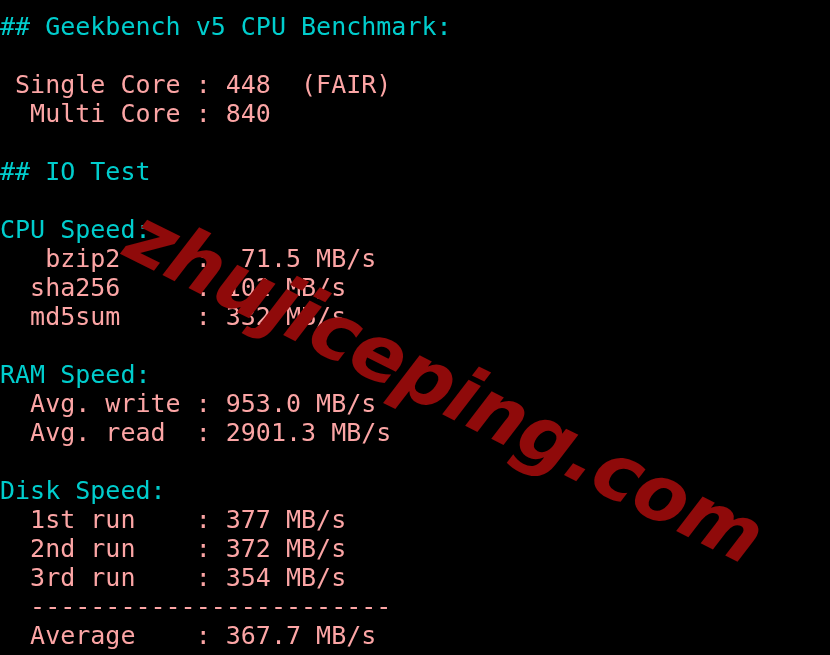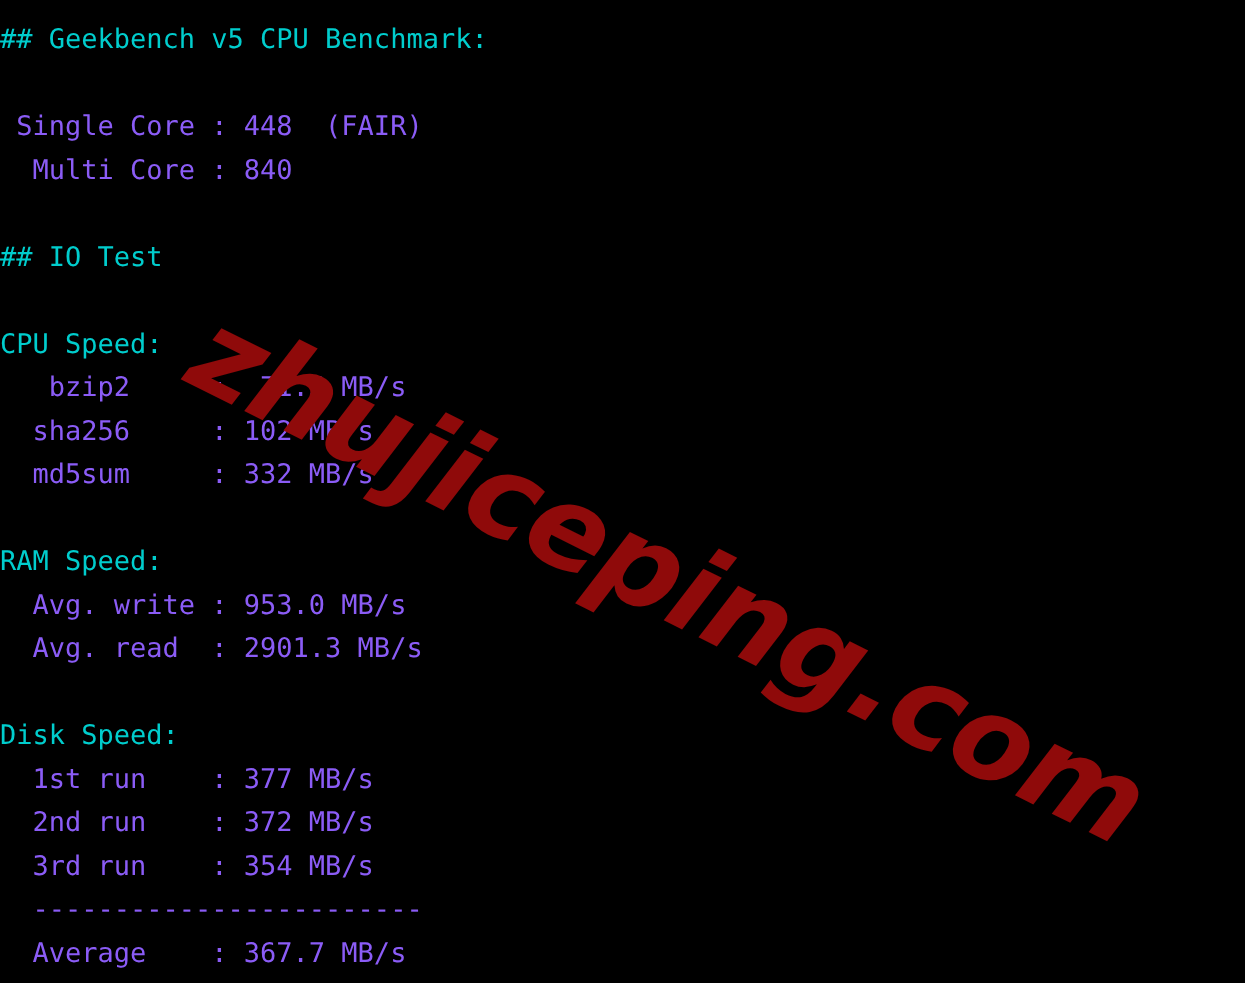--- a/index.html
+++ b/index.html
@@ -25,39 +25,39 @@
     padding: 0;
     box-sizing: border-box;
     z-index: 1;
   }
 
   .term-lines {
     position: absolute;
     left: 0;
     top: 12px;
     width: 830px;
-    font-size: 18px;
+    font-size: 25px;
     line-height: 29px;
     letter-spacing: 0px;
     white-space: pre;
     font-family: "DejaVu Sans Mono", "Liberation Mono", monospace;
   }
 
   .line {
     display: block;
     height: 29px;
     padding-left: 0px;
     white-space: pre;
   }
 
   .c-head {
     color: #00cdcd;
   }
   .c-text {
-    color: #8b5cf6;
+    color: #fca5a5;
   }
   .c-blank {
     color: transparent;
   }
 
   
   #watermark {
     position: absolute;
     left: 150px;
     top: 195px;

